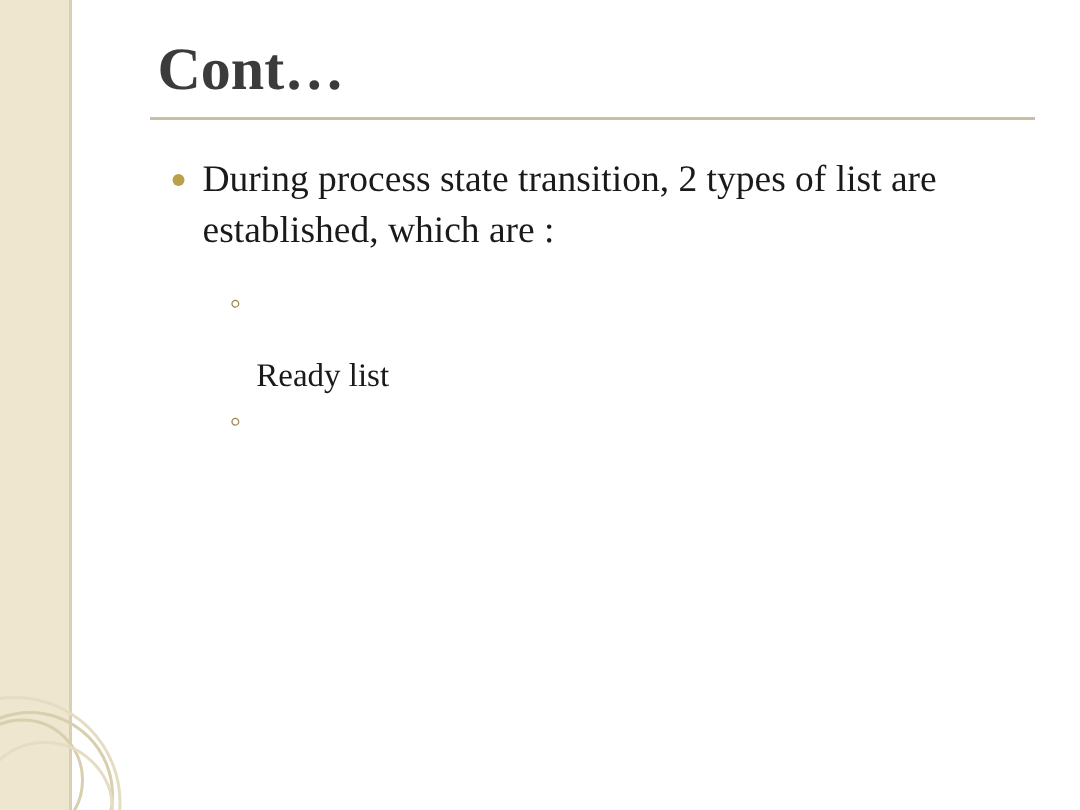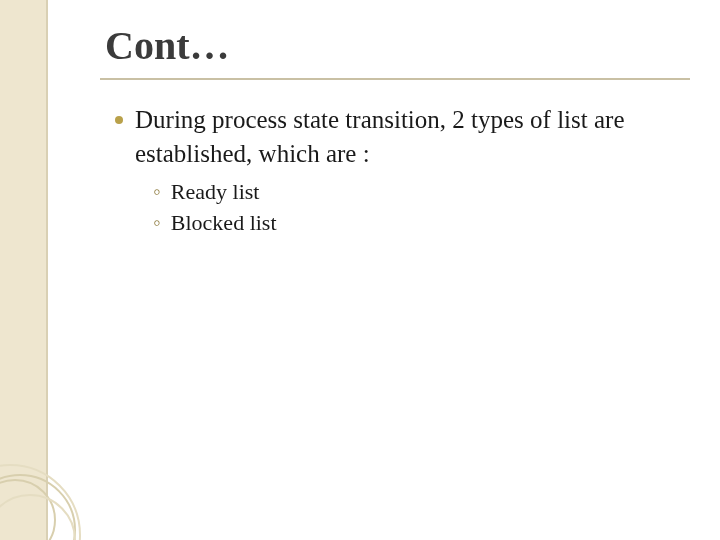--- a/index.html
+++ b/index.html
@@ -51,21 +51,21 @@
   }
   .content {
     position: absolute;
     left: 115px;
     top: 103px;
     width: 570px;
   }
   .bullet-item {
     display: flex;
     align-items: flex-start;
-    margin-bottom: 6px;
+    margin-bottom: 16px;
   }
   .bullet-dot {
     flex: 0 0 auto;
     width: 8px;
     height: 8px;
     border-radius: 50%;
     background: #b9a14a;
     margin-top: 13px;
     margin-right: 12px;
   }
@@ -90,20 +90,21 @@
     color: #9a8953;
     margin-right: 10px;
     line-height: 1.35;
     font-family: Georgia, serif;
   }
   .sub-text {
     font-size: 22px;
     line-height: 1.35;
     color: #1a1a1a;
     font-family: Georgia, 'Times New Roman', serif;
+    margin-top: 48px;
   }
 </style>
 </head>
 <body>
 
 <div class="slide">
 
   <div class="sidebar"></div>
 
   <div class="corner-circles">
@@ -123,18 +124,17 @@
       <div class="bullet-dot"></div>
       <div class="bullet-text">During process state transition, 2 types of list are established, which are :</div>
     </div>
     <div class="sub-list">
       <div class="sub-item">
         <div class="sub-marker">◦</div>
         <div class="sub-text">Ready list</div>
       </div>
       <div class="sub-item">
         <div class="sub-marker">◦</div>
-        <div class="sub-text">Blocked list</div>
       </div>
     </div>
   </div>
 
 </div>
 
 </body></html>

